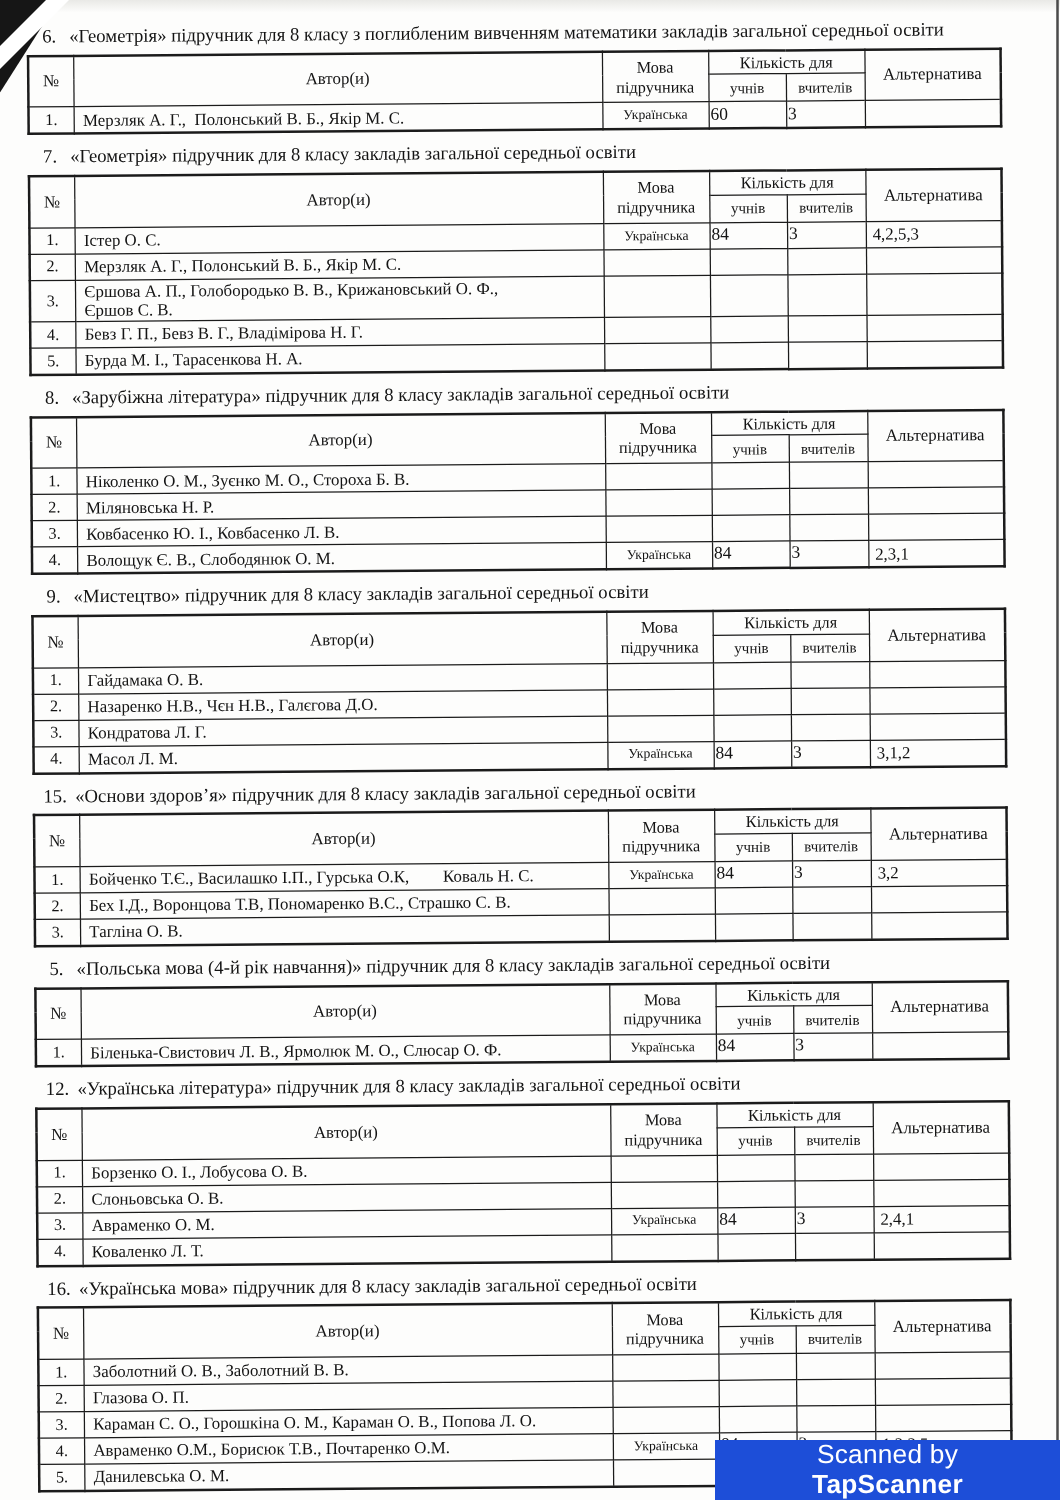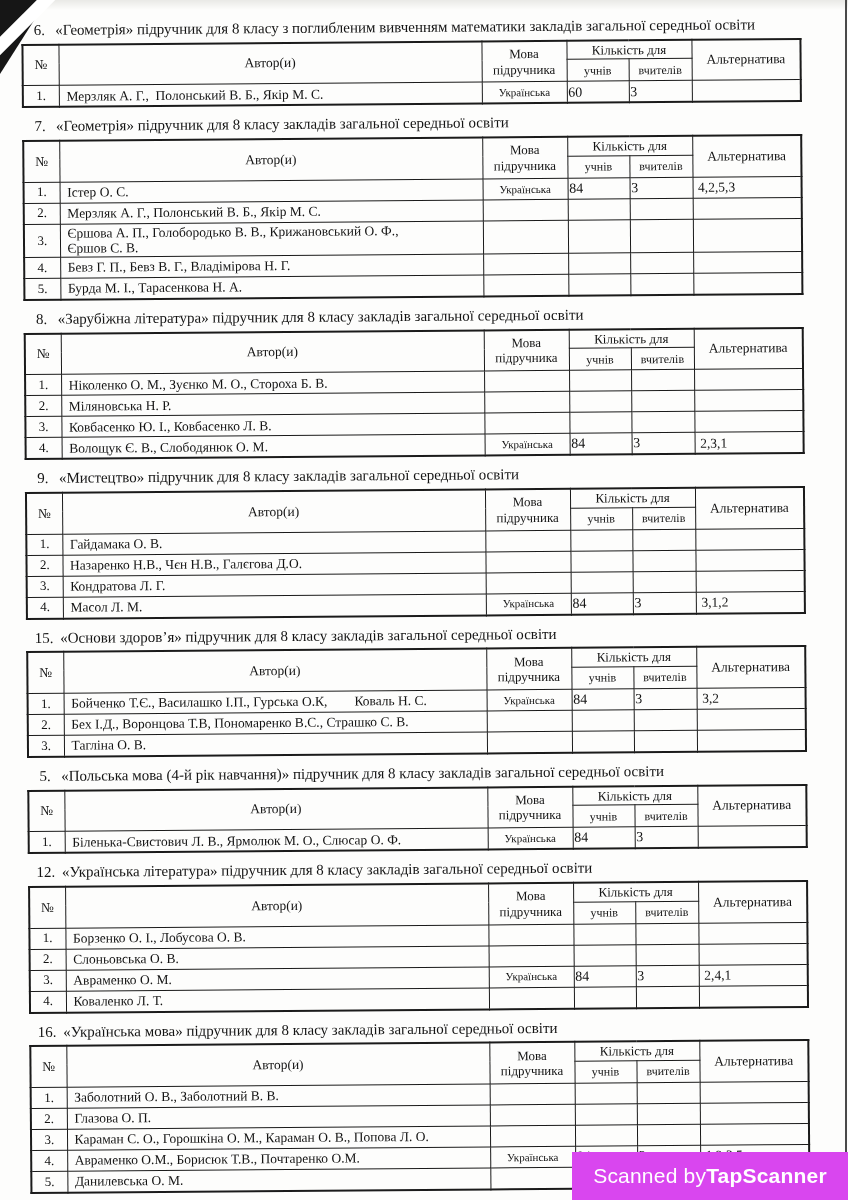--- a/index.html
+++ b/index.html
@@ -585,18 +585,18 @@
 
   <div class="section">
     <div class="title-row">
 
       <span class="sec-title">«Фізика» підручник для 8 класу закладів загальної середньої освіти</span>
     </div>
 
   </div>
 </div>
 
-<div class="watermark" style="background: #d946ef; color: rgb(255, 255, 255);">
+<div class="watermark" style="background: #1d4ed8; color: rgb(255, 255, 255); flex-direction: column;">
   <span>Scanned by</span>
   <b>TapScanner</b>
 </div>
 
 <div class="edge-line"></div>
 
 </body></html>

